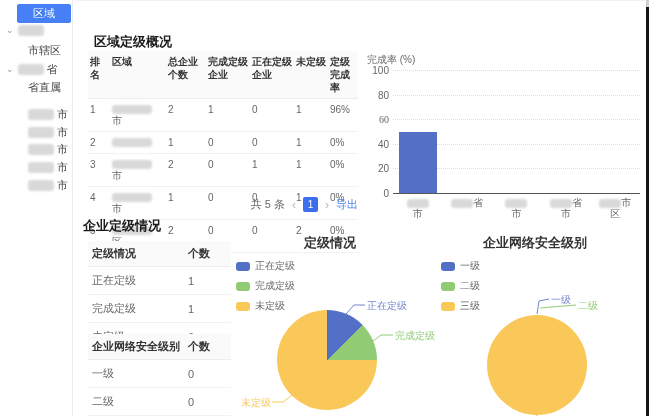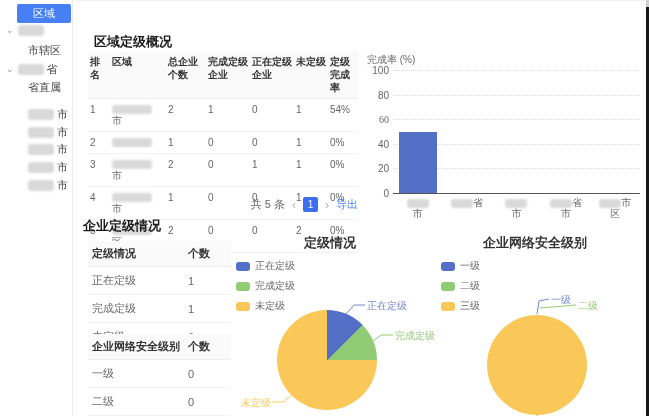--- a/index.html
+++ b/index.html
@@ -163,21 +163,21 @@
           <tr>
             <td>1</td>
             <td>
               <span class="chip chip-reg"></span>
               <span class="sfx">市</span>
             </td>
             <td>2</td>
             <td>1</td>
             <td>0</td>
             <td>1</td>
-            <td>54%</td>
+            <td>96%</td>
           </tr>
           <tr>
             <td>2</td>
             <td>
               <span class="chip chip-reg"></span>
             </td>
             <td>1</td>
             <td>0</td>
             <td>0</td>
             <td>1</td>

